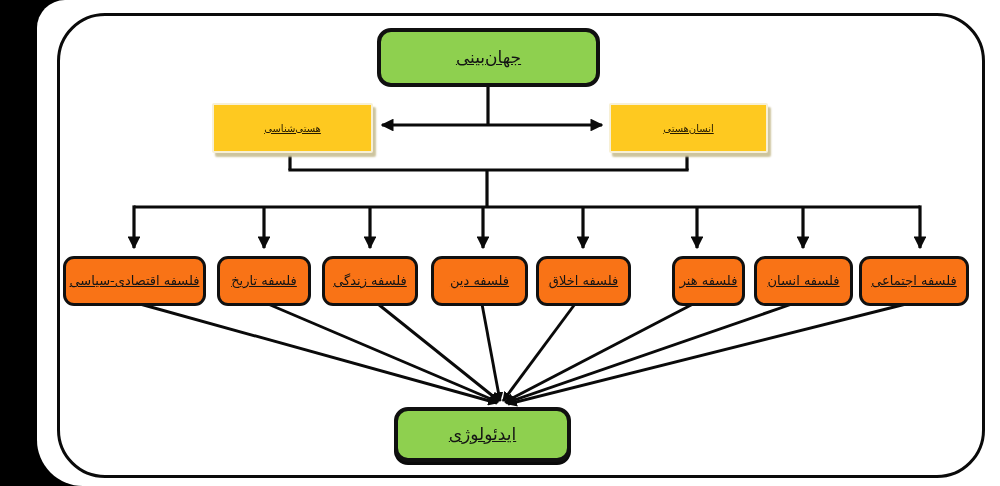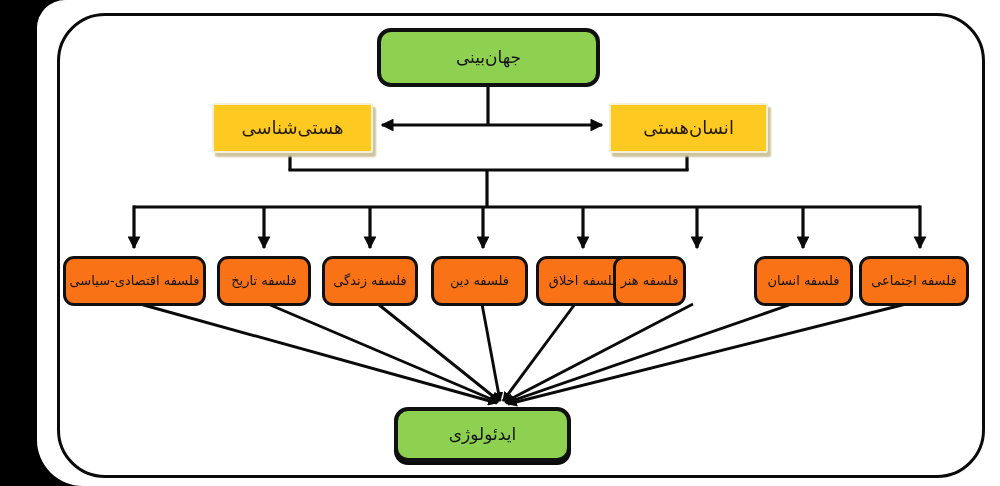--- a/index.html
+++ b/index.html
@@ -30,55 +30,56 @@
     pointer-events:none;
   }
   .node{
     position:absolute;
     box-sizing:border-box;
     display:flex;align-items:center;justify-content:center;
     direction:rtl;
     text-align:center;
     color:#141414;
     line-height:1.1;
+    text-decoration:underline;
   }
   .green{
     background:#8ed04f;
     border:4px solid #101010;
     border-radius:14px;
     font-size:17px;
   }
   .root-node{left:377px;top:28px;width:223px;height:59px;}
   .sink-node{
     left:394px;top:407px;width:177px;height:55px;
     box-shadow:0 3px 0 #0a0a0a;
   }
   .yellow{
     background:#fec920;
     border:2px solid #f7f0d6;
     box-shadow:3px 4px 2px #cdc49e;
     border-radius:2px;
-    font-size:18px;
+    font-size:10px;
     color:#241a00;
   }
   .onto-node{left:212px;top:103px;width:161px;height:50px;}
   .anthro-node{left:609px;top:103px;width:159px;height:50px;}
   .gray{
     background:#f97316;
     border:3px solid #101010;
     border-radius:11px;
     font-size:13px;
     top:256px;height:50px;
   }
   .g1{left:63px;width:143px;}
   .g2{left:217px;width:94px;}
   .g3{left:322px;width:96px;}
   .g4{left:431px;width:97px;}
   .g5{left:536px;width:95px;}
-  .g6{left:613px;width:73px;}
+  .g6{left:672px;width:73px;}
   .g7{left:754px;width:99px;}
   .g8{left:859px;width:110px;}
 </style>
 </head>
 <body>
 
 <div class="sheet"></div>
 <div class="frame"></div>
 
 <svg class="connectors" viewBox="0 0 1000 486" xmlns="http://www.w3.org/2000/svg">

